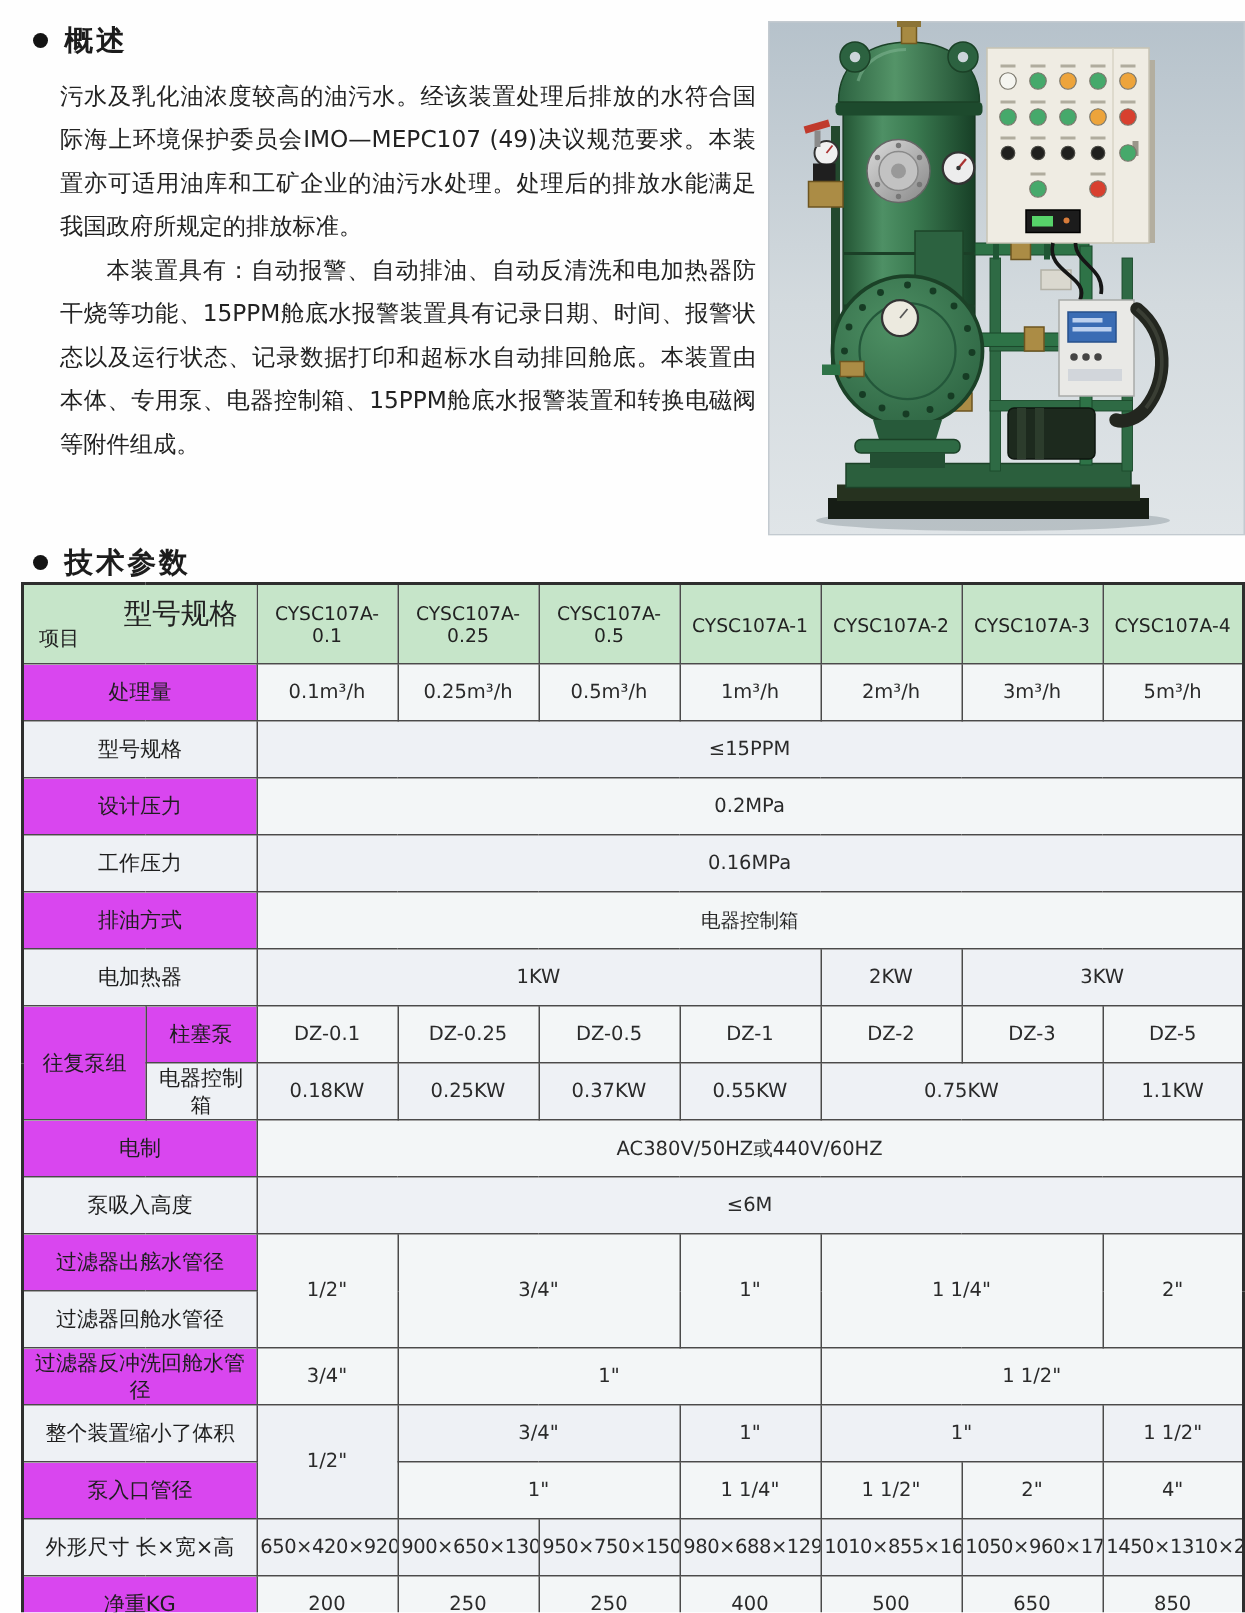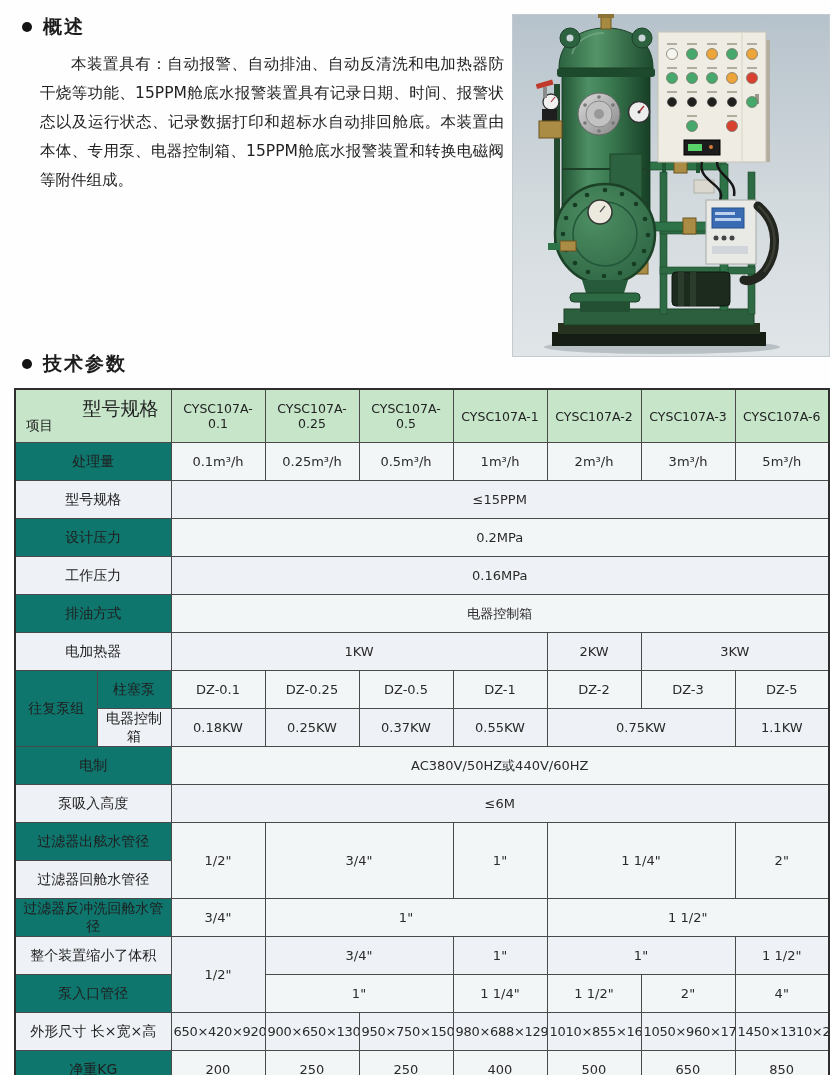--- a/index.html
+++ b/index.html
@@ -6,21 +6,21 @@
   .page{
     position:relative;width:830px;height:1075px;background:#fefefe;
     font-family:"DejaVu Sans","Liberation Sans",sans-serif;color:#1c1c1c;
     overflow:hidden;
   }
   
   .section-heading{position:absolute;display:flex;align-items:center;gap:11px;}
   .section-heading .bullet{width:10px;height:10px;border-radius:50%;background:#141414;flex:0 0 auto;}
   .section-heading .heading-text{font-size:19px;font-weight:700;letter-spacing:2px;}
   #overview-heading{left:22px;top:14px;}
-  #specs-heading{left:22px;top:351px;}
+  #specs-heading{left:22px;top:362px;}
 
   
   .overview-text{
     position:absolute;left:40px;top:50px;width:464px;
     font-size:15.5px;line-height:29px;text-align:justify;color:#222;
   }
   .overview-text p{margin:0;}
   .overview-text p.indent{text-indent:2em;}
 
   
@@ -33,21 +33,21 @@
     border-collapse:collapse;table-layout:fixed;width:816px;
     border:2px solid #2e2e2e;
   }
   table.spec-table th,table.spec-table td{
     border:1px solid #4a4a4a;text-align:center;vertical-align:middle;
     padding:0 2px;overflow:hidden;font-weight:normal;
   }
   table.spec-table thead th{
     background:#c6e5c9;font-size:12.5px;height:52px;color:#222;
   }
-  table.spec-table tbody th{background:#0f766e;font-size:14px;height:37px;color:#1e1e1e;}
+  table.spec-table tbody th{background:#d946ef;font-size:14px;height:37px;color:#1e1e1e;}
   table.spec-table tbody td{background:#f3f6f7;font-size:13px;height:37px;color:#2a2a2a;}
   table.spec-table tbody tr:nth-child(even) th,
   table.spec-table tbody tr:nth-child(even) td{background:#eef1f5;}
   tr.dim-row td{font-size:11px;letter-spacing:-0.3px;}
   
   th.corner{
     position:relative;
     background-image:linear-gradient(to bottom right,
       transparent calc(50% - 1px),#454545 calc(50% - 1px),
       #454545 calc(50% + 1px),transparent calc(50% + 1px));
@@ -60,20 +60,21 @@
 <body>
 
 <div class="page">
 
   <div class="section-heading" id="overview-heading">
     <span class="bullet"></span>
     <span class="heading-text">概述</span>
   </div>
 
   <div class="overview-text">
+    <p>污水及乳化油浓度较高的油污水。经该装置处理后排放的水符合国际海上环境保护委员会IMO—MEPC107 (49)决议规范要求。本装置亦可适用油库和工矿企业的油污水处理。处理后的排放水能满足我国政府所规定的排放标准。</p>
     <p class="indent">本装置具有：自动报警、自动排油、自动反清洗和电加热器防干烧等功能、15PPM舱底水报警装置具有记录日期、时间、报警状态以及运行状态、记录数据打印和超标水自动排回舱底。本装置由本体、专用泵、电器控制箱、15PPM舱底水报警装置和转换电磁阀等附件组成。</p>
   </div>
 
   <div class="product-photo">
     <svg width="318" height="343" viewBox="0 0 318 343" xmlns="http://www.w3.org/2000/svg">
       <defs>
         <linearGradient id="bgGrad" x1="0" y1="0" x2="0" y2="1">
           <stop offset="0" stop-color="#b6c2cb"></stop>
             <stop offset="0.55" stop-color="#d3dade"></stop>
             <stop offset="1" stop-color="#e0e5e8"></stop>
@@ -305,21 +306,21 @@
           <th class="corner" colspan="2">
             <span class="corner-top">型号规格</span>
             <span class="corner-bottom">项目</span>
           </th>
           <th>CYSC107A-0.1</th>
           <th>CYSC107A-0.25</th>
           <th>CYSC107A-0.5</th>
           <th>CYSC107A-1</th>
           <th>CYSC107A-2</th>
           <th>CYSC107A-3</th>
-          <th>CYSC107A-6</th>
+          <th>CYSC107A-4</th>
         </tr>
       </thead>
       <tbody>
         <tr>
           <th colspan="2">处理量</th>
           <td>0.1m³/h</td>
           <td>0.25m³/h</td>
           <td>0.5m³/h</td>
           <td>1m³/h</td>
           <td>2m³/h</td>

